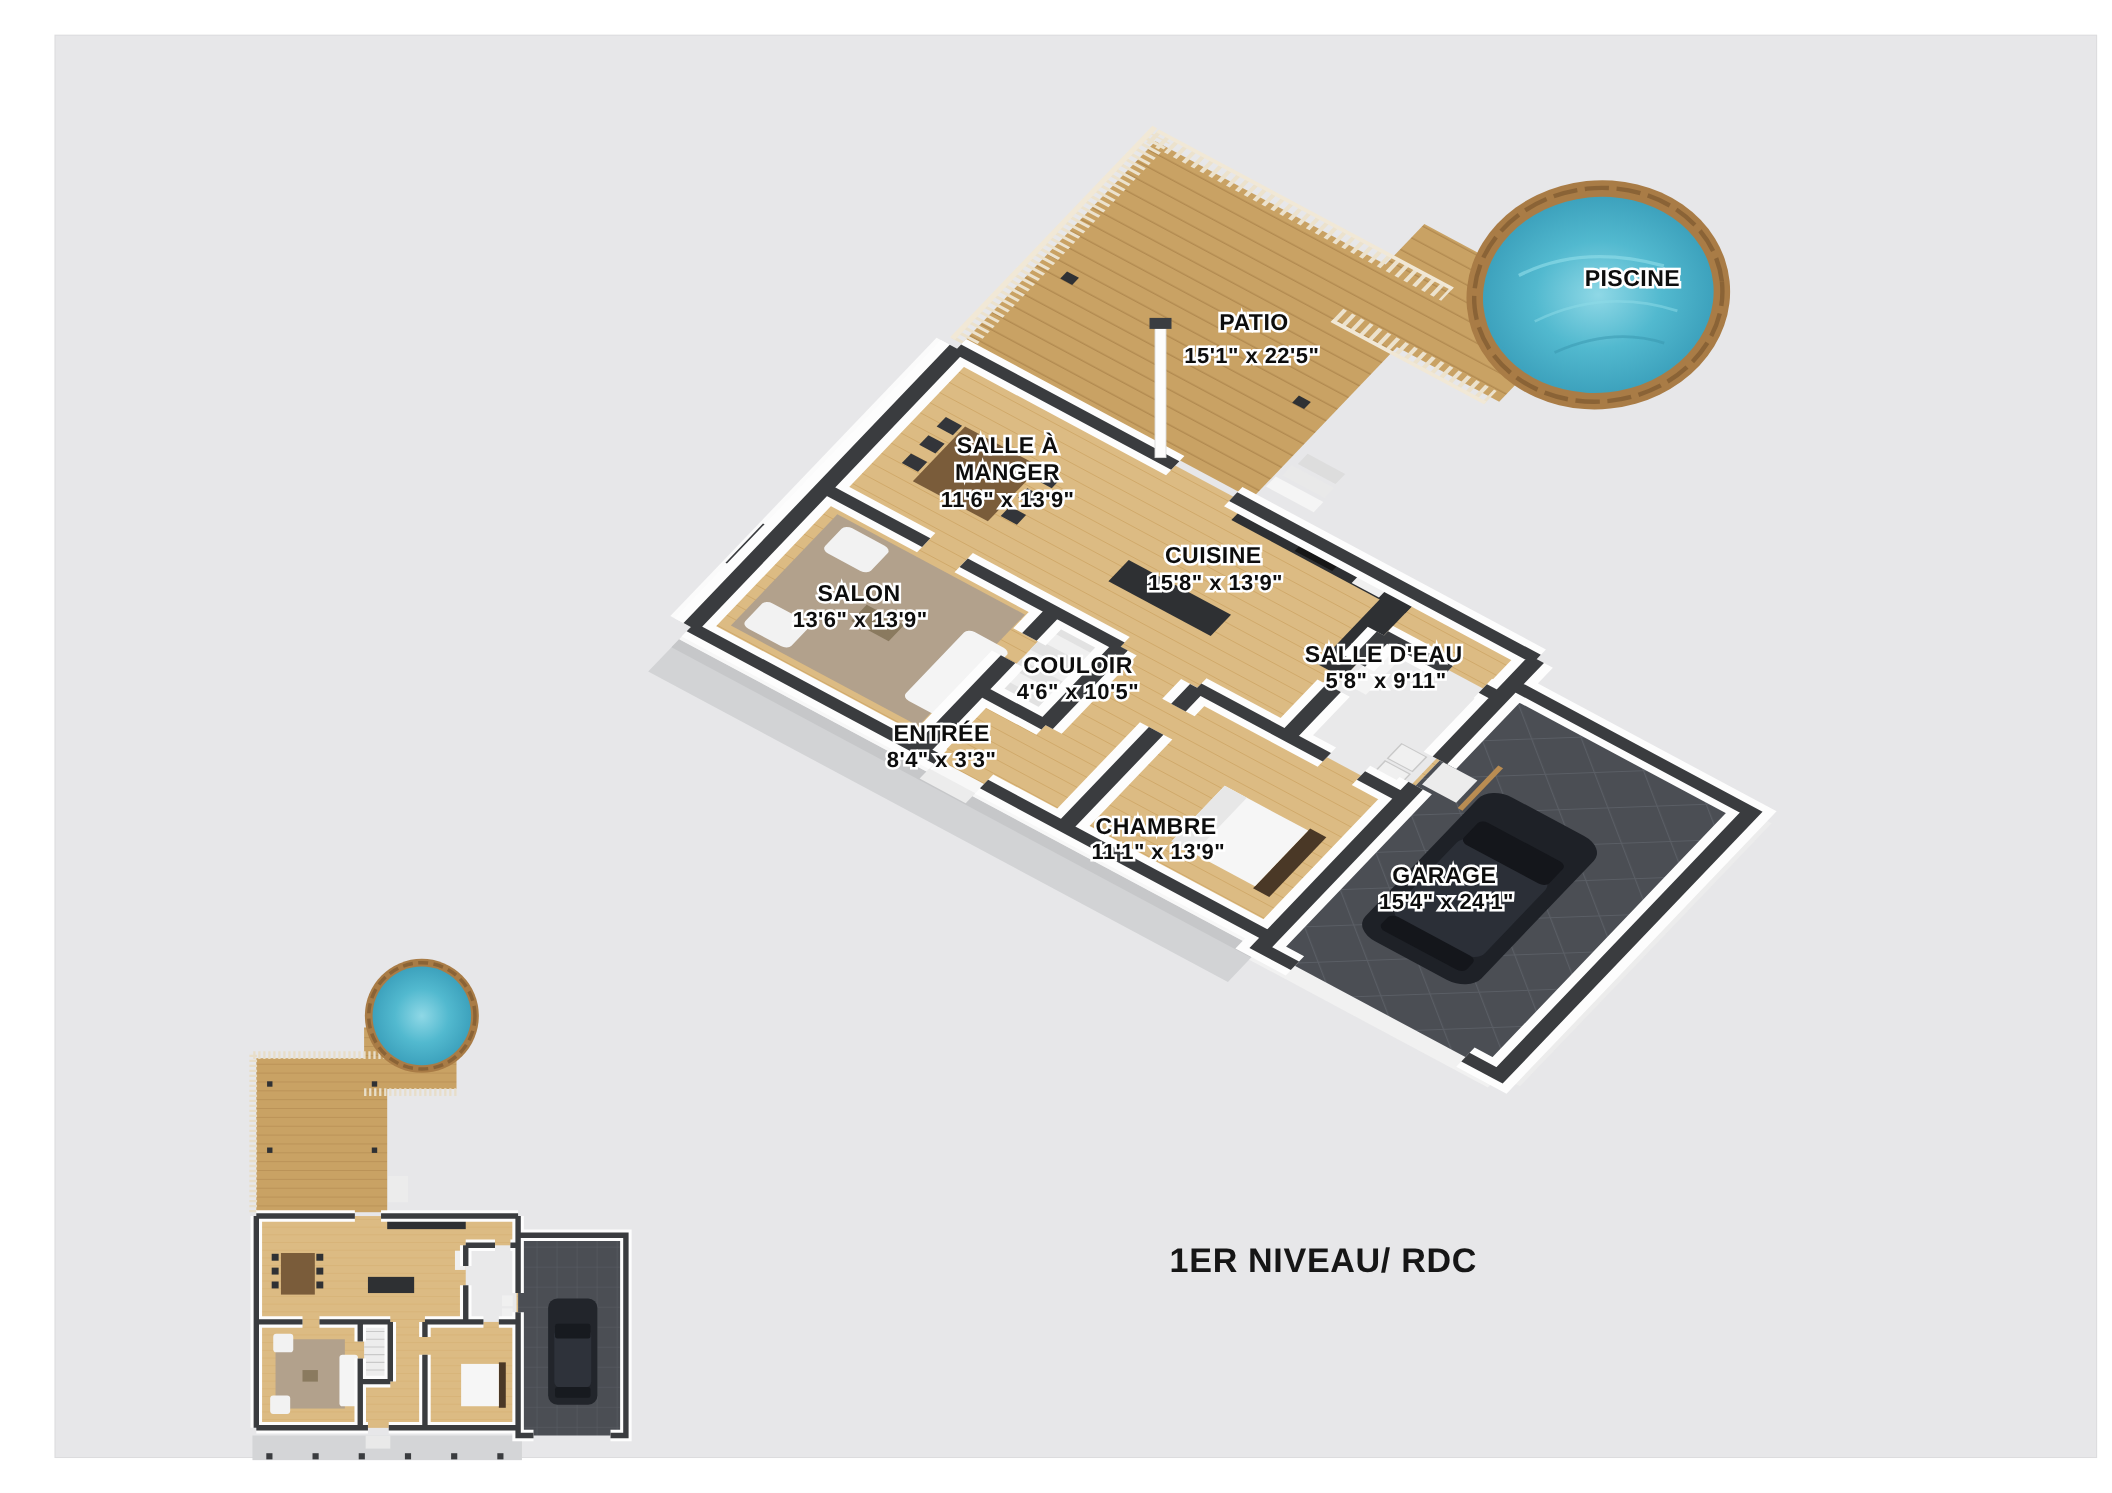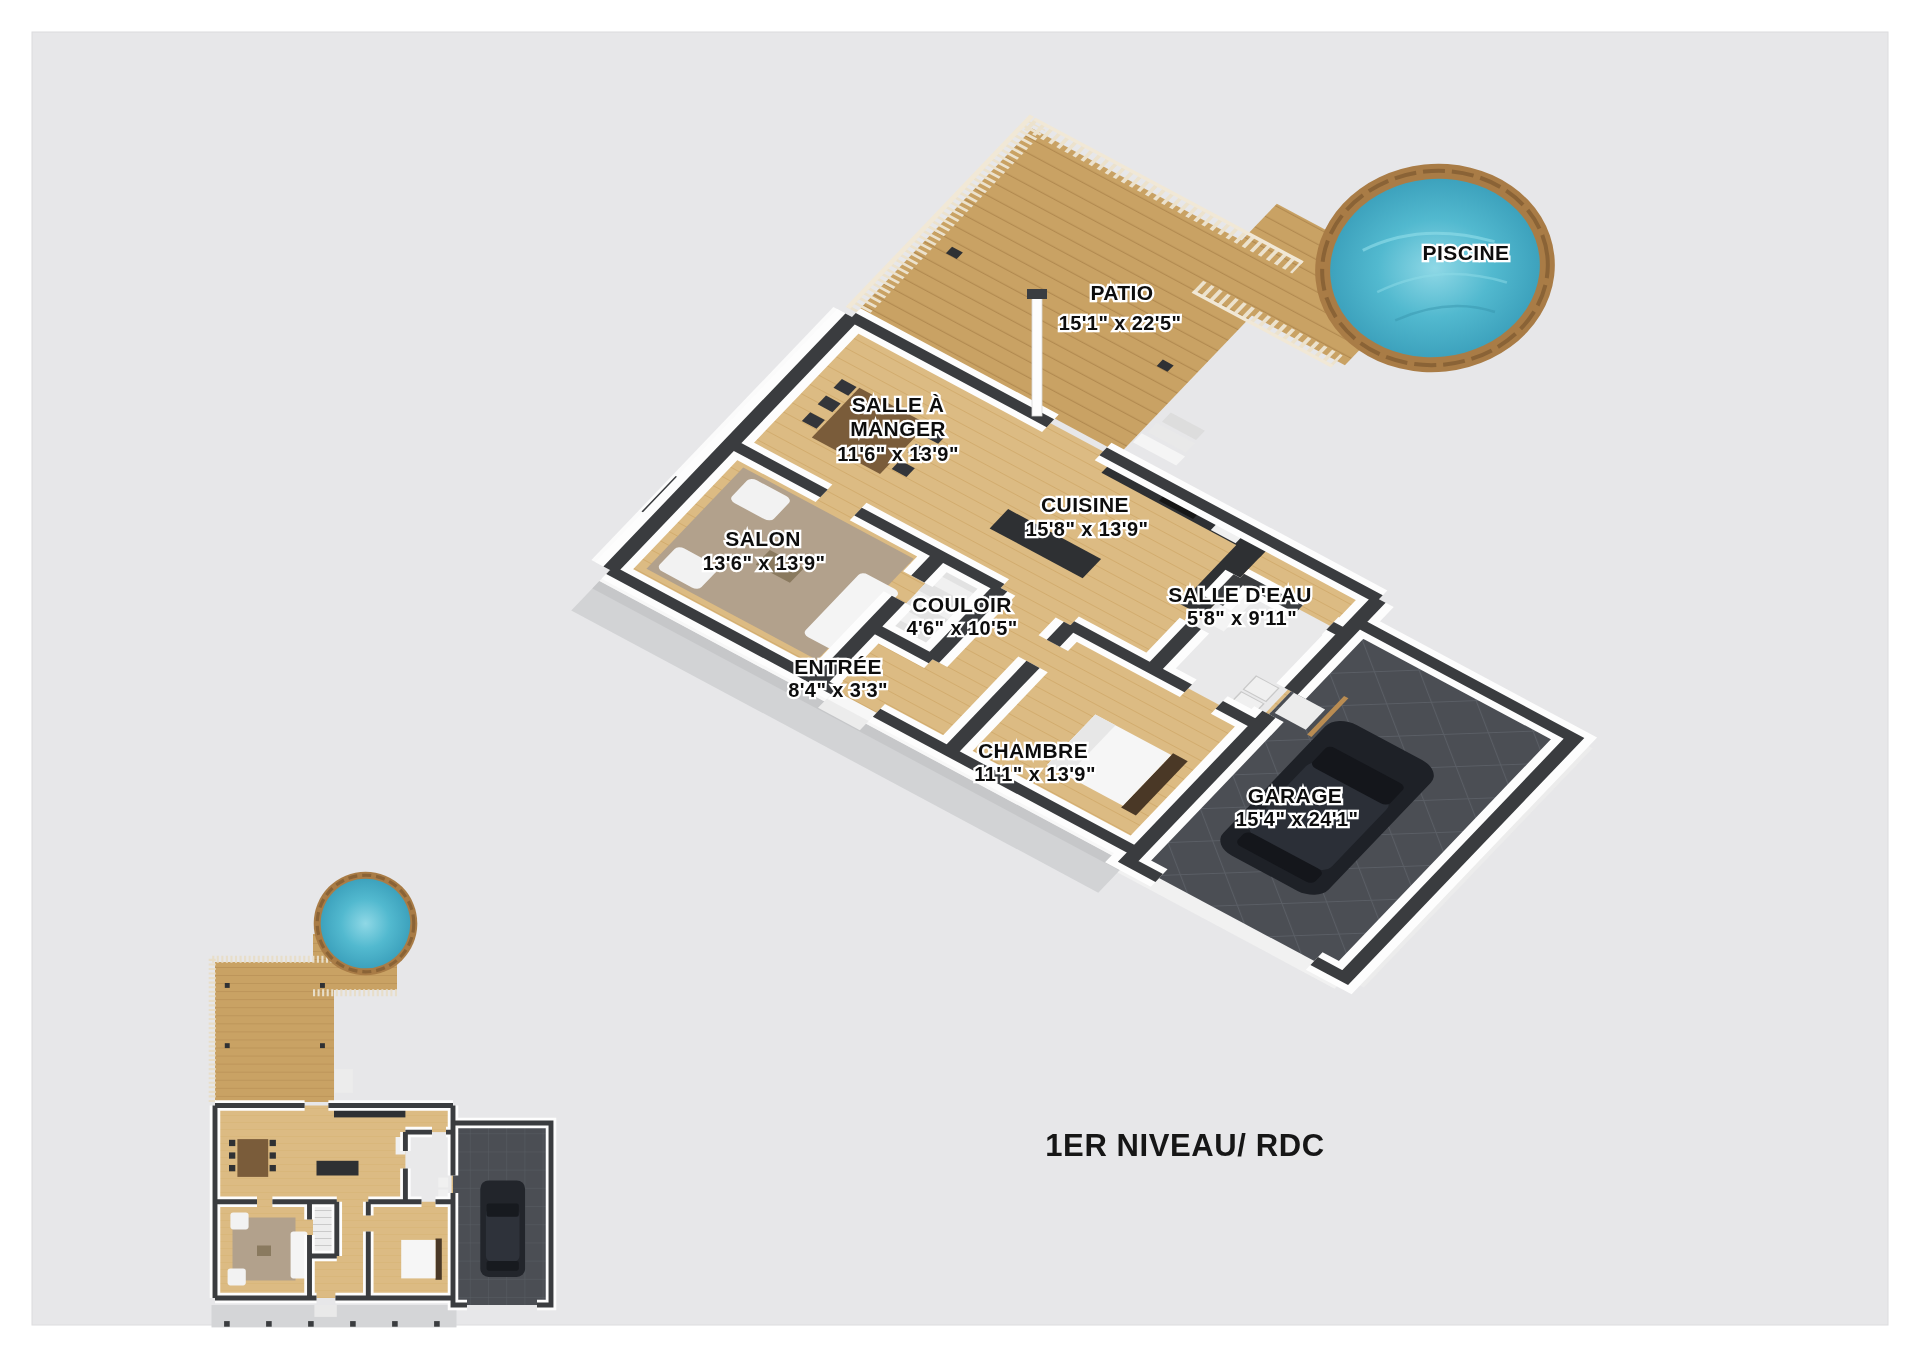--- a/index.html
+++ b/index.html
@@ -1,16 +1,16 @@
 <!DOCTYPE html>
 <html><head>
 <meta charset="utf-8">
 <style>
   html,body{margin:0;padding:0;background:#ffffff;}
-  .stage{width:1785px;height:1357px;position:relative;background:#ffffff;}
+  .stage{width:1785px;height:1357px;position:relative;background:#ffffff;padding-left:18px;}
   svg{display:block;}
   .room-label{font:700 21px "Liberation Sans",sans-serif;fill:#0d0d0d;stroke:#ffffff;stroke-width:4.5px;paint-order:stroke;text-anchor:middle;letter-spacing:.4px;}
   .room-dims{font:700 20px "Liberation Sans",sans-serif;fill:#0d0d0d;stroke:#ffffff;stroke-width:4.5px;paint-order:stroke;text-anchor:middle;letter-spacing:.4px;}
   .plan-title{font:700 31px "Liberation Sans",sans-serif;fill:#161616;text-anchor:middle;letter-spacing:.6px;}
   .wall-under{fill:none;stroke:#fdfdfd;stroke-width:1.9;stroke-linecap:butt;}
   .wall-top{fill:none;stroke:#3a3c3f;stroke-width:0.85;stroke-linecap:butt;}
   .wall-under-mini{fill:none;stroke:#fdfdfd;stroke-width:1.5;stroke-linecap:butt;}
   .wall-top-mini{fill:none;stroke:#3a3c3f;stroke-width:0.7;stroke-linecap:butt;}
   .pickets{fill:none;stroke:#ece2cd;stroke-width:1.25;stroke-dasharray:0.22 0.3;}
   .railtop{fill:none;stroke:#f1e8d6;stroke-width:0.28;}

